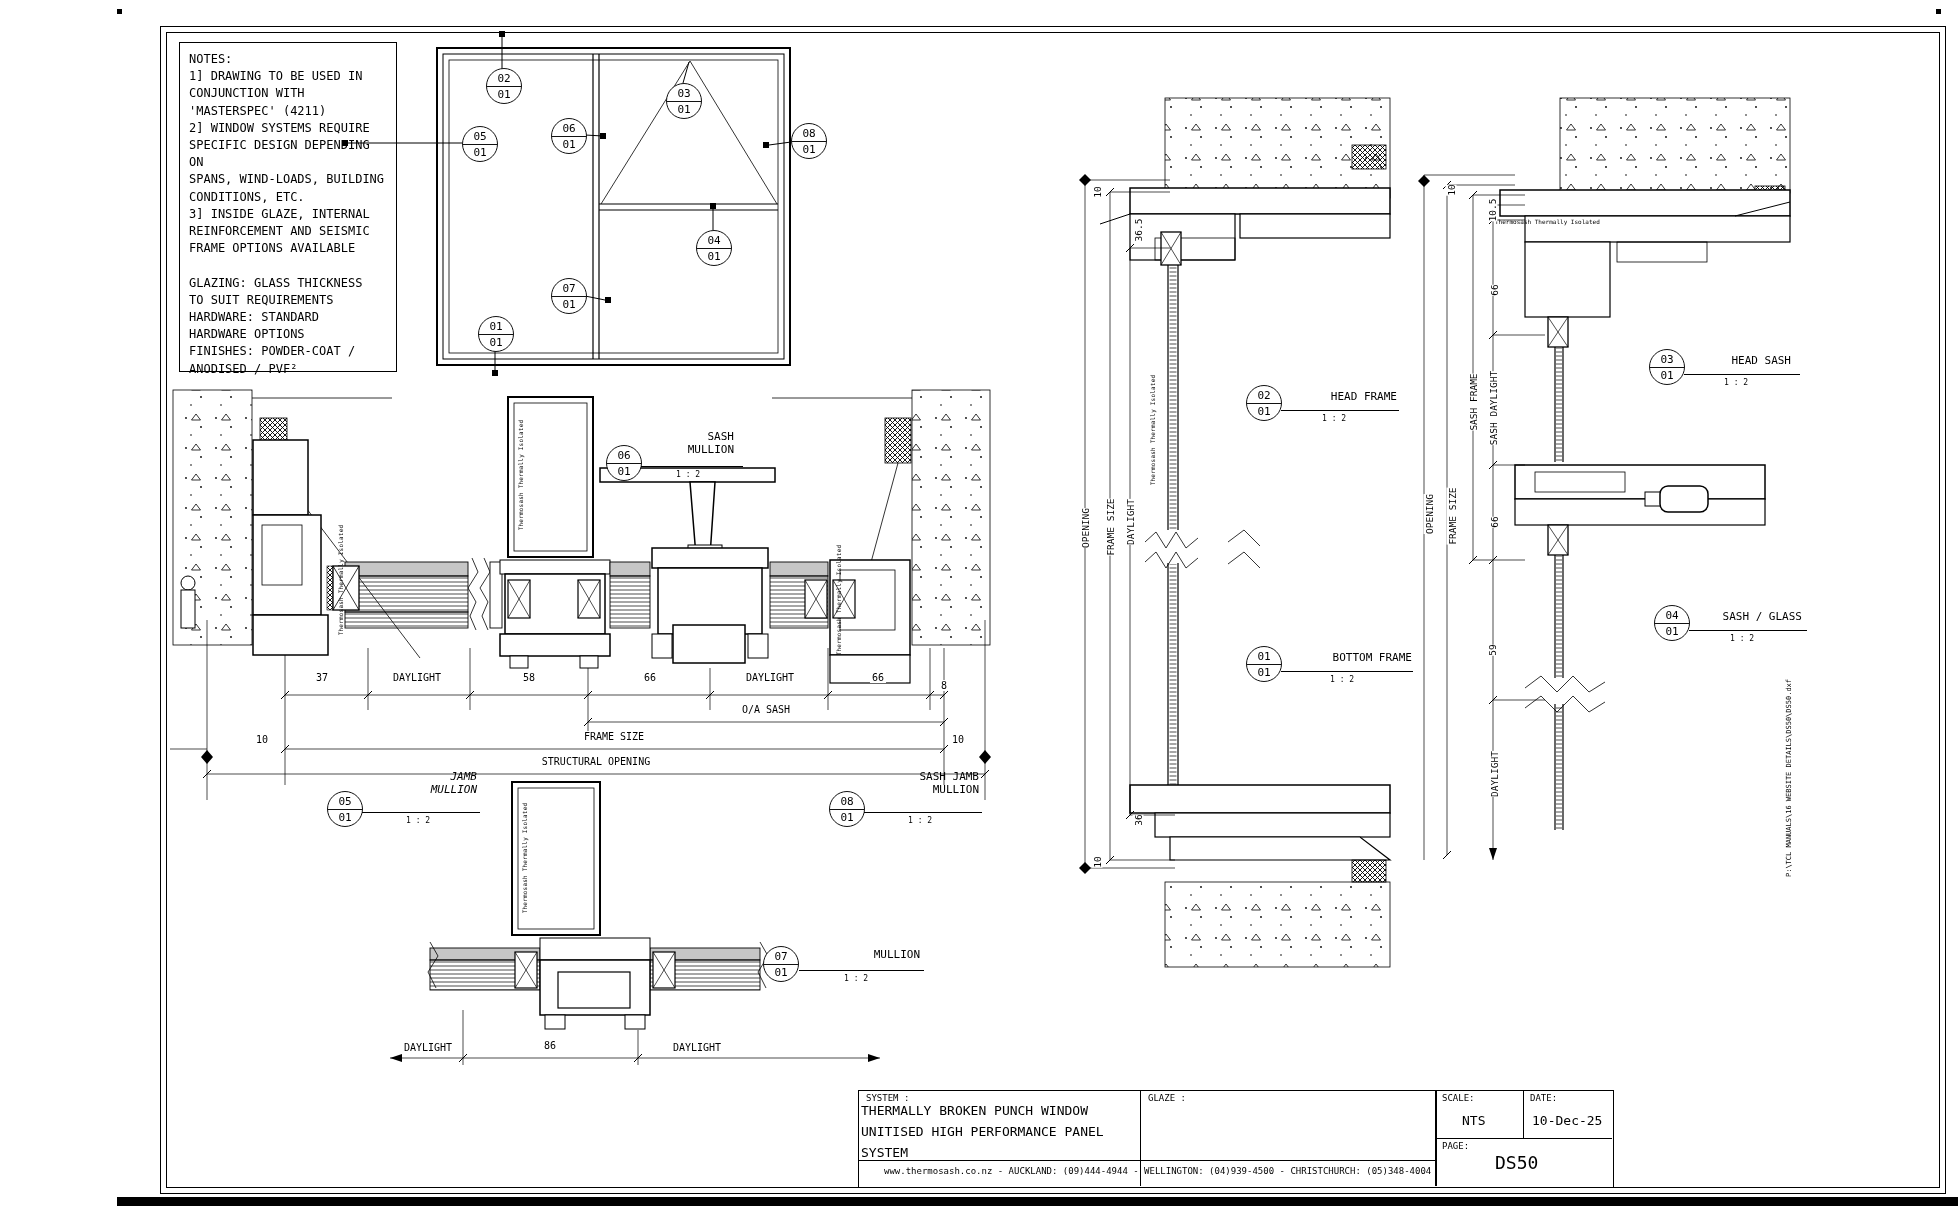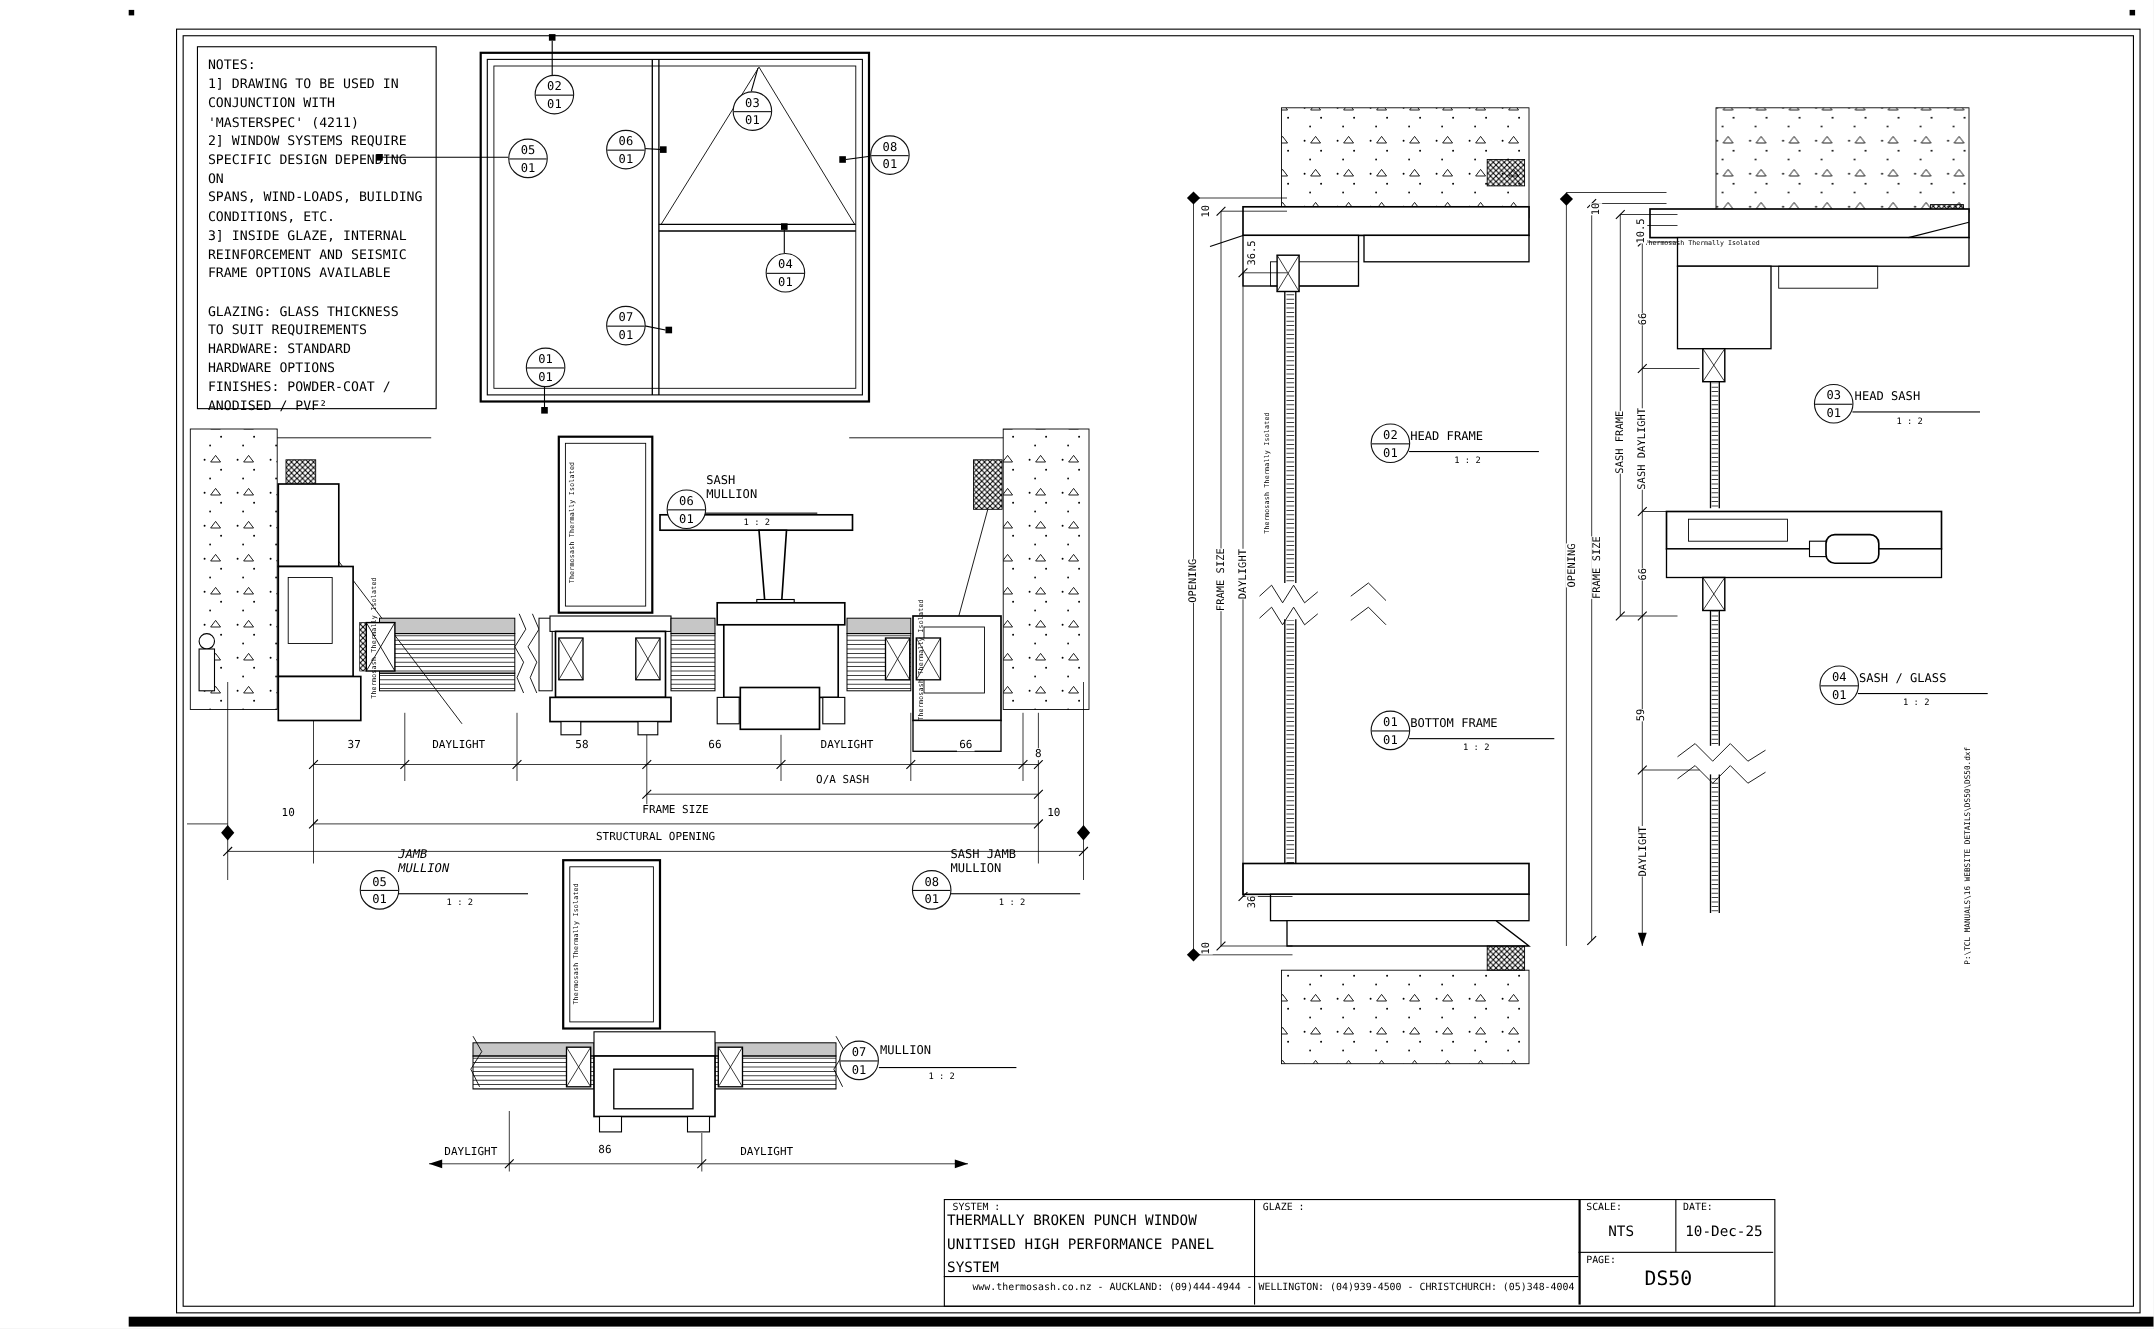--- a/index.html
+++ b/index.html
@@ -11,21 +11,21 @@
   .border-rect{position:absolute;border:1.2px solid #000;}
   
   #notes-box{left:179px;top:42px;width:218px;height:330px;border:1.4px solid #000;padding:8px 6px 6px 9px;
              font-size:12px;line-height:17.2px;white-space:pre-line;box-sizing:border-box;}
   
   .bubble{position:absolute;width:34px;height:34px;border:1.4px solid #111;border-radius:50%;background:#fff;
           display:flex;flex-direction:column;align-items:center;justify-content:center;font-size:11px;z-index:6;}
   .bubble .t{width:100%;text-align:center;border-bottom:1.2px solid #111;padding-bottom:1px;line-height:13px;}
   .bubble .b{width:100%;text-align:center;padding-top:1px;line-height:13px;}
   
-  .dtitle{position:absolute;font-size:11px;line-height:13px;text-align:left;white-space:pre-line;z-index:6;}
+  .dtitle{position:absolute;font-size:11px;line-height:13px;text-align:right;white-space:pre-line;z-index:6;}
   .drule{position:absolute;height:1.3px;background:#000;z-index:6;}
   .dscale{position:absolute;font-size:8px;z-index:6;}
   
   .dim{position:absolute;font-size:10px;background:#fff;padding:0 2px;transform:translateX(-50%);white-space:nowrap;z-index:5;}
   .vlab{position:absolute;font-size:9.5px;background:#fff;white-space:nowrap;z-index:5;
         writing-mode:vertical-rl;transform:translate(-50%,-50%) rotate(180deg);}
   .brand{position:absolute;font-size:6px;letter-spacing:.2px;white-space:nowrap;z-index:4;
          writing-mode:vertical-rl;transform:translate(-50%,-50%) rotate(180deg);}
   .brand-h{position:absolute;font-size:6px;white-space:nowrap;z-index:4;}
   

